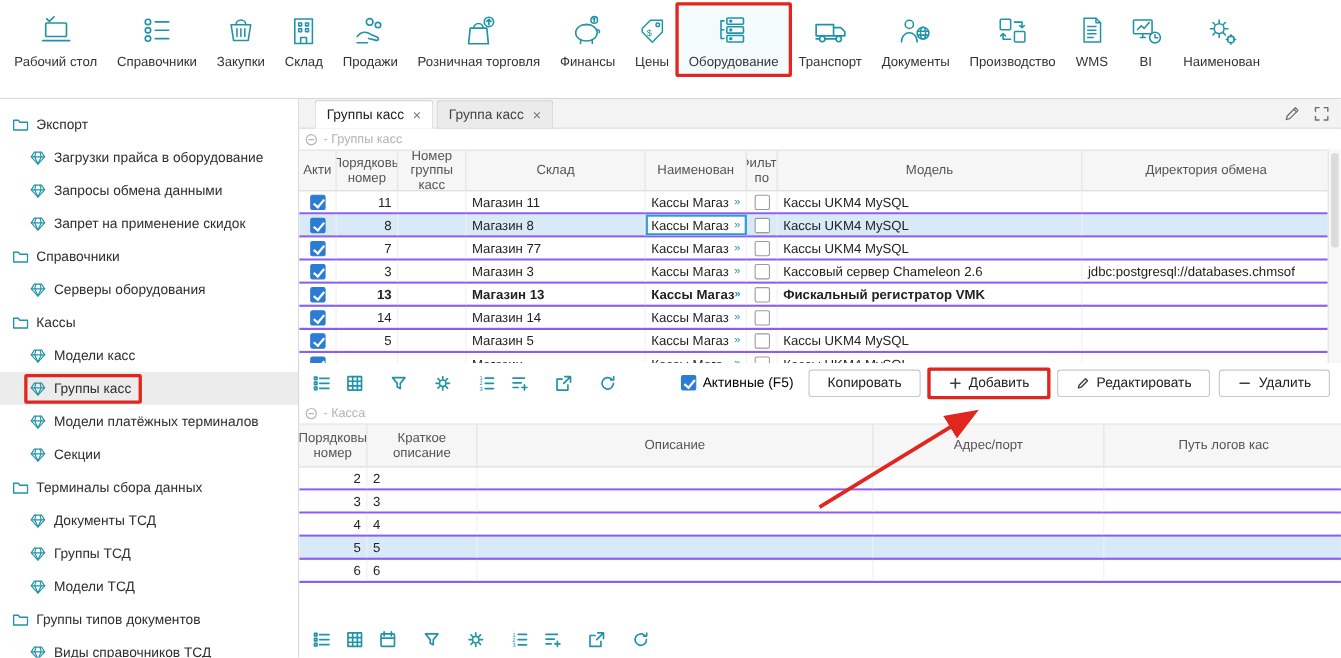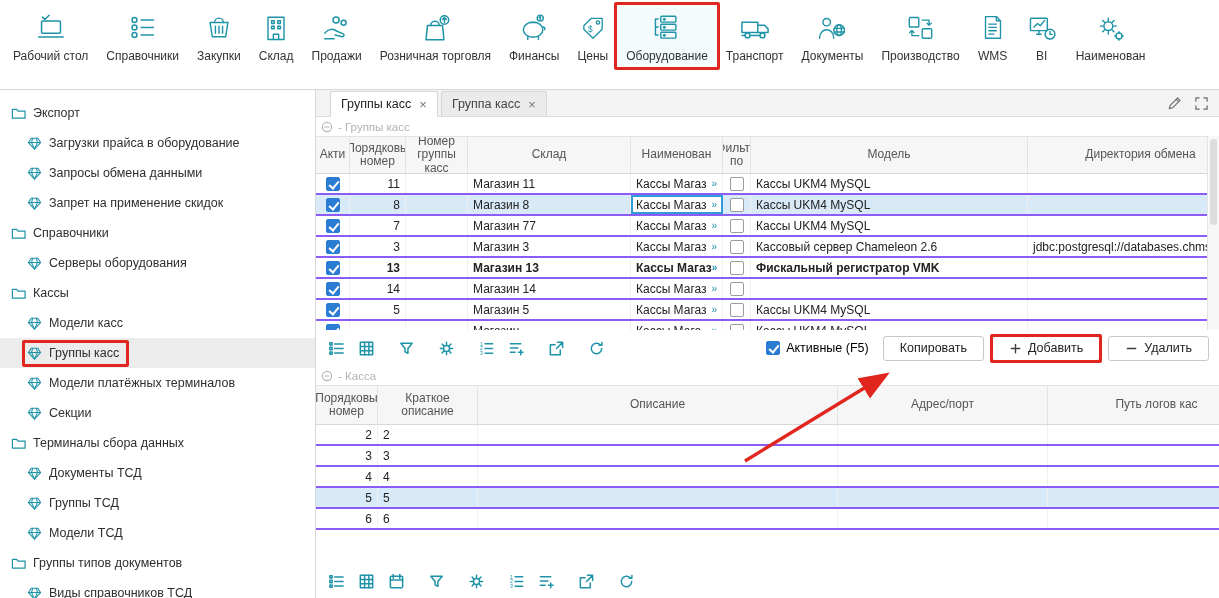--- a/index.html
+++ b/index.html
@@ -13,21 +13,21 @@
   .nav-ico{height:34px;display:flex;align-items:center;justify-content:center}
   .nav-label{font-size:12px;color:#333}
   .nav-item.annot{background:#f4fbfd}
 
   .annot{position:relative}
   .annot::after{content:"";position:absolute;inset:-3px;border:3px solid var(--annot);border-radius:2px;pointer-events:none;z-index:30}
 
   .content{display:flex;height:calc(100% - 90px)}
 
   
-  .sidebar{width:316px;border-right:1px solid #d8d8d8;padding-top:8px;overflow:hidden;flex:none}
+  .sidebar{width:272px;border-right:1px solid #d8d8d8;padding-top:8px;overflow:hidden;flex:none}
   .tree-item{height:30px;display:flex;align-items:center;padding-left:9px;cursor:pointer}
   .tree-item.leaf{padding-left:25px}
   .tree-item.selected{background:#ececec}
   .t-inner{display:inline-flex;align-items:center;gap:7px;padding:3px 7px 3px 2px}
   .t-ico{display:flex;align-items:center}
   .t-label{font-size:12.5px;color:#2e2e2e;white-space:nowrap}
 
   
   .main{flex:1;min-width:0;display:flex;flex-direction:column}
   .tabbar{height:27px;background:#f3f3f3;border-bottom:1px solid #dadada;display:flex;align-items:flex-end;padding:0 10px 0 14px;flex:none}
@@ -776,20 +776,28 @@
           <button class="btn annot">
             <span class="bglyph">
               <svg viewBox="0 0 14 14" width="13" height="13" fill="none" stroke="#3c3c3c" stroke-width="1.5" stroke-linecap="round" stroke-linejoin="round">
                 <path d="M7 2.5v9M2.5 7h9"></path>
               </svg>
             </span>
             <span>Добавить</span>
           </button>
           <button class="btn">
             <span class="bglyph">
+              <svg viewBox="0 0 14 14" width="13" height="13" fill="none" stroke="#3c3c3c" stroke-width="1.3" stroke-linecap="round" stroke-linejoin="round">
+                <path d="M2.5 11.5l.7-2.7 6.3-6.3 2 2-6.3 6.3z"></path>
+              </svg>
+            </span>
+            <span>Редактировать</span>
+          </button>
+          <button class="btn">
+            <span class="bglyph">
               <svg viewBox="0 0 14 14" width="13" height="13" fill="none" stroke="#3c3c3c" stroke-width="1.5" stroke-linecap="round" stroke-linejoin="round">
                 <path d="M2.5 7h9"></path>
               </svg>
             </span>
             <span>Удалить</span>
           </button>
         </div>
     </div>
 
     <div class="sec-head">

